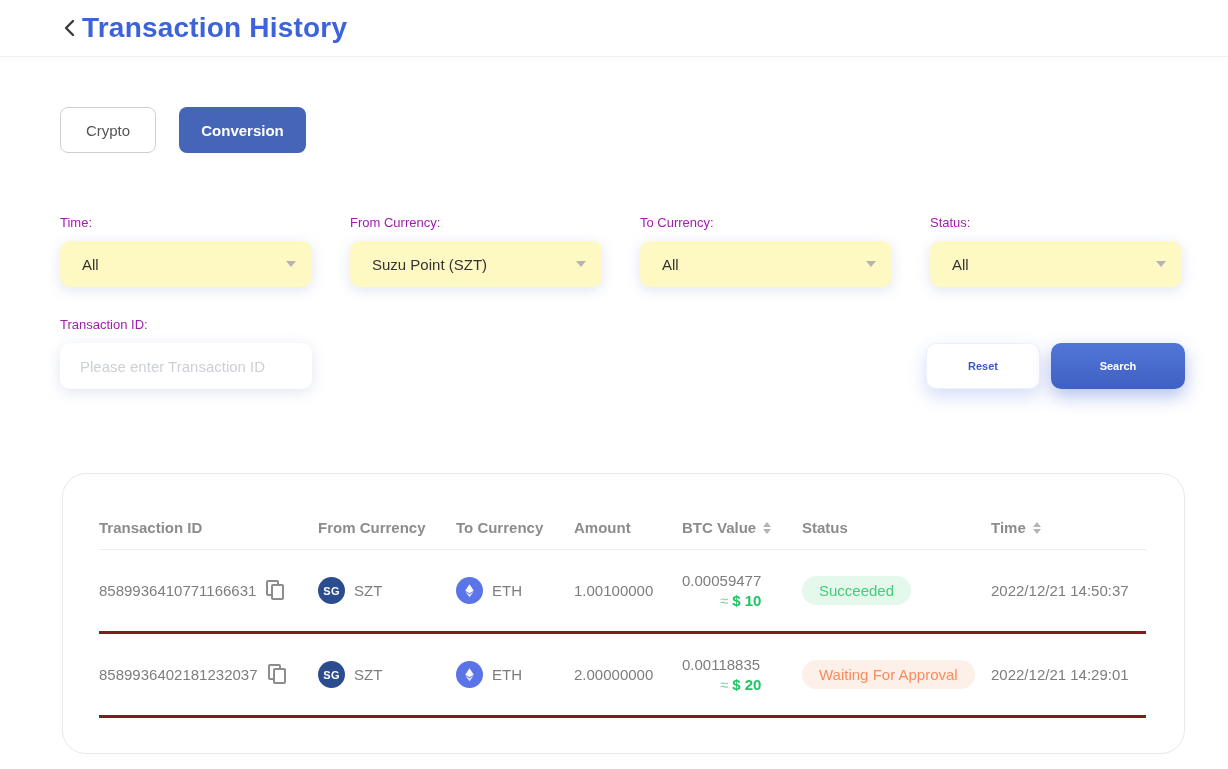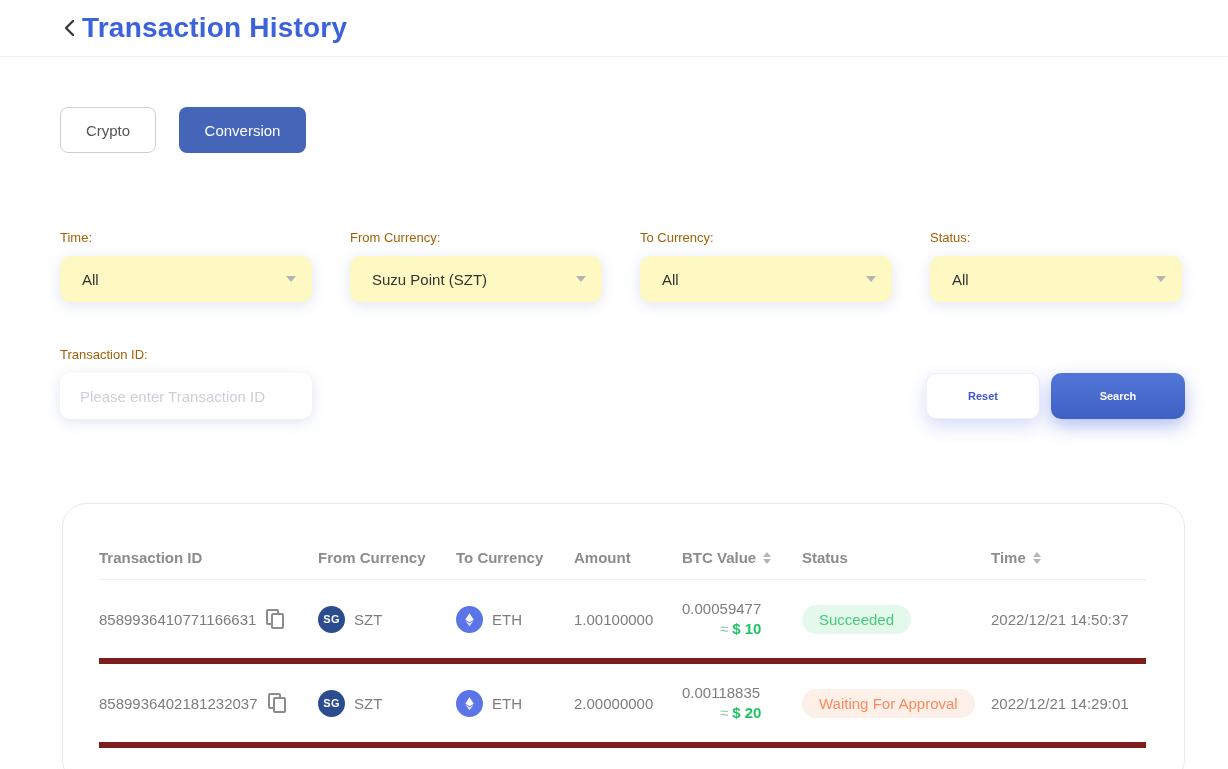--- a/index.html
+++ b/index.html
@@ -11,26 +11,26 @@
     border-bottom: 1px solid #f1f1f1; box-shadow: 0 2px 4px rgba(0,0,0,.02); }
   .back-btn { display: inline-flex; align-items: center; justify-content: center;
     width: 24px; height: 24px; cursor: pointer; }
   .page-title { font-size: 28px; font-weight: bold; color: #3d63db; letter-spacing: .2px; }
 
   
   .tabs { margin: 50px 0 0 60px; display: flex; gap: 23px; }
   .tab { height: 46px; border-radius: 8px; font-size: 15px; display: inline-flex;
     align-items: center; justify-content: center; cursor: pointer; font-family: inherit; }
   .tab.inactive { background: #fff; border: 1px solid #cfcfcf; color: #555; width: 96px; }
-  .tab.active { background: #4565b8; border: none; color: #fff; width: 127px; }
+  .tab.active { background: #4565b8; border: none; color: #fff; width: 127px; font-weight: bold; }
 
   
   .filters-grid { margin: 62px 0 0 60px; display: grid;
     grid-template-columns: repeat(4, 252px); column-gap: 38px; }
-  .filter-label { font-size: 13px; color: #a16207; margin-bottom: 11px; margin-top: 15px; }
+  .filter-label { font-size: 13px; color: #a21caf; margin-bottom: 11px; }
   .select { height: 46px; background: #fef9c3; border-radius: 10px;
     box-shadow: 0 3px 14px rgba(176,186,216,.38); display: flex; align-items: center;
     justify-content: space-between; padding: 0 16px 0 22px; font-size: 15px; color: #333;
     cursor: pointer; }
   .caret-down { width: 0; height: 0; border-left: 5px solid transparent;
     border-right: 5px solid transparent; border-top: 6px solid #b4b4b4; }
 
   .filters-row2 { margin: 30px 60px 0 60px; width: 1125px; display: flex; align-items: flex-end; }
   .txid-input { width: 252px; height: 46px; border: none; border-radius: 10px;
     box-shadow: 0 3px 14px rgba(176,186,216,.38); padding: 0 20px; font-size: 15px;
@@ -45,21 +45,21 @@
     background: linear-gradient(180deg, #5276d8, #3f60c4);
     box-shadow: 0 7px 18px rgba(84,112,220,.45); }
 
   
   .table-card { margin: 84px 0 0 62px; width: 1123px; height: 281px;
     border: 1px solid #e9e9e9; border-radius: 24px; padding: 0 38px 0 36px; background:#fff; }
   .t-grid { display: grid; grid-template-columns: 219px 138px 118px 108px 120px 189px 1fr;
     align-items: center; }
   .t-head { margin-top: 32px; height: 44px; border-bottom: 1px solid #ededed;
     font-size: 15px; font-weight: bold; color: #8c8c8c; }
-  .t-row { height: 84px; border-bottom: 6px solid #7f1d1d; font-size: 15px; color: #7d7d7d; }
+  .t-row { height: 84px; border-bottom: 3px solid #7f1d1d; font-size: 15px; color: #7d7d7d; }
   .th-cell { display: flex; align-items: center; }
 
   .sort-icon { display: inline-flex; flex-direction: column; gap: 2px; margin-left: 7px; }
   .sort-icon i { display:block; width: 0; height: 0; border-left: 4px solid transparent;
     border-right: 4px solid transparent; }
   .sort-icon .up { border-bottom: 5px solid #b5b5b5; }
   .sort-icon .down { border-top: 5px solid #b5b5b5; }
 
   .cell-flex { display: flex; align-items: center; }
 

